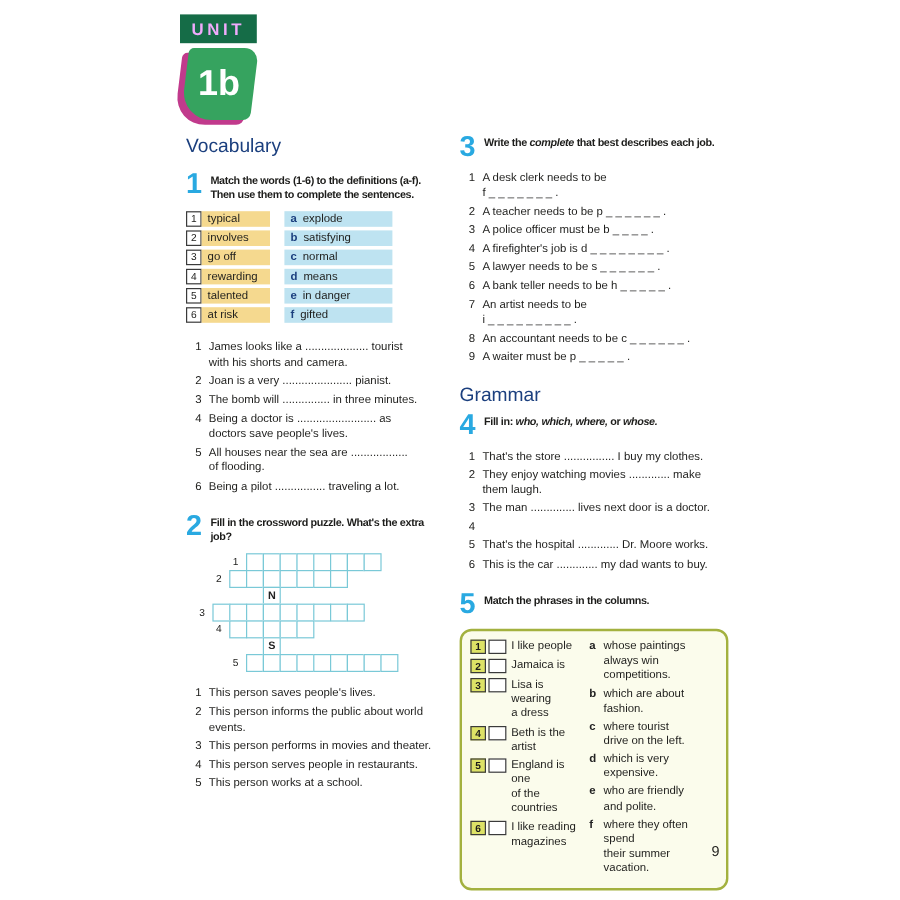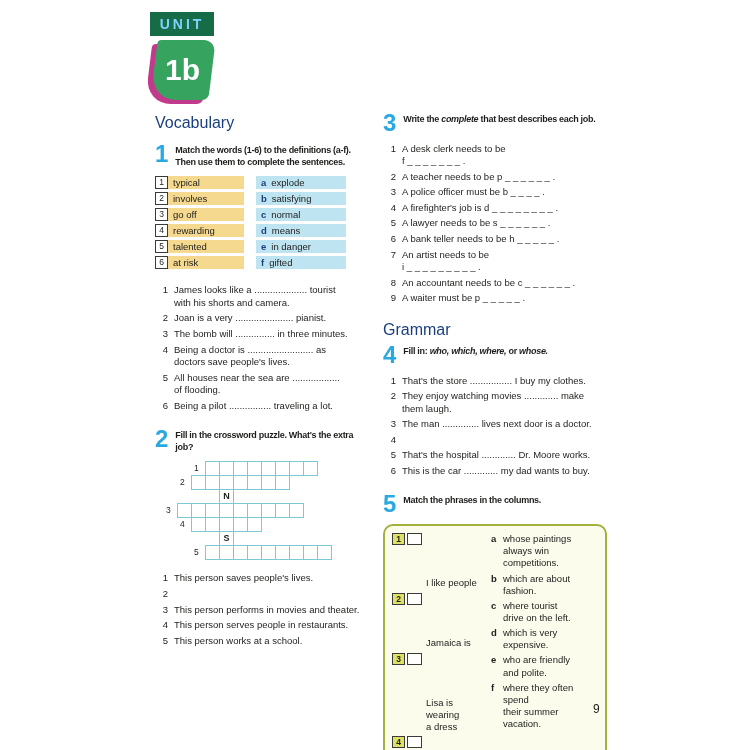--- a/index.html
+++ b/index.html
@@ -14,21 +14,21 @@
     --match-box-bg:#fbfcec;
     --match-chip-green:#dde266;
     --crossword-border:#7ac9d7;
   }
   *{ box-sizing:border-box; }
   body{ margin:0; background:#ffffff; font-family:"Liberation Sans", sans-serif; color:#1d1d1b; }
   .canvas{ position:relative; width:750px; height:750px; background:#ffffff; overflow:hidden; }
 
   
   .unit-badge{ position:absolute; left:150px; top:12px; width:90px; }
-  .unit-tab{ width:64px; height:24px; background:var(--unit-tab-green); color:#7dd3fc; font-size:14px;
+  .unit-tab{ width:64px; height:24px; background:var(--unit-tab-green); color:#f0abfc; font-size:14px;
              font-weight:bold; letter-spacing:3px; display:flex; align-items:center; justify-content:center; }
   .unit-shape{ position:relative; margin:4px 0 0 4px; width:58px; height:60px; background:var(--unit-shape-green);
                border-radius:4px 12px 6px 26px; transform:skewX(-7deg);
                box-shadow:-5px 4px 0 var(--unit-swoosh-magenta);
                display:flex; align-items:center; justify-content:center; }
   .unit-shape span{ color:#fff; font-weight:bold; font-size:30px; transform:skewX(7deg); }
 
   
   .col{ position:absolute; top:112px; font-size:9.5px; line-height:1.32; }
   .col.left{ left:155px; width:206px; }
@@ -40,21 +40,21 @@
   .ex-head{ display:flex; gap:7px; margin:0 0 8px; align-items:flex-start; }
   .ex-num{ color:var(--accent-blue); font-size:24px; font-weight:bold; line-height:0.95; min-width:13px; }
   .instr{ margin:1px 0 0; font-weight:bold; font-size:9px; letter-spacing:-0.3px; line-height:1.35; white-space:pre-line; }
   .instr i{ font-style:italic; }
 
   
   .match-grid{ display:flex; gap:12px; margin:4px 0 12px 0; }
   .m-row{ display:flex; margin-bottom:3px; height:13px; }
   .num-box{ width:13px; height:13px; border:1px solid #3a3a3a; background:#fff; font-size:8.5px;
             display:flex; align-items:center; justify-content:center; }
-  .word-cell{ width:76px; background:var(--word-cell-yellow); padding:0 5px; display:flex; align-items:center; }
+  .word-cell{ width:57px; background:var(--word-cell-yellow); padding:0 5px; display:flex; align-items:center; }
   .def-cell{ width:90px; background:var(--definition-cell-blue); padding:0 5px; display:flex; align-items:center; gap:5px; }
   .def-letter{ font-weight:bold; color:var(--heading-navy); }
 
   
   .num-list .li{ display:flex; margin-bottom:3px; }
   .li-num{ min-width:13px; text-align:right; margin-right:6px; flex:none; }
   .li-text{ white-space:pre-line; }
 
   .ex2-section{ margin-top:16px; }
 
@@ -70,21 +70,21 @@
   
   .ex5-section{ margin-top:16px; }
   .match5-box{ display:flex; gap:6px; border:2px solid var(--match-box-border-green); border-radius:10px;
                background:var(--match-box-bg); padding:7px; margin-top:4px; }
   .m5-left{ width:93px; flex:none; }
   .m5-right{ flex:1; }
   .m5-row{ display:flex; margin-bottom:4px; align-items:flex-start; }
   .chip{ width:13px; height:12px; background:var(--match-chip-green); border:1px solid #3a3a3a; font-size:8.5px;
          font-weight:bold; text-align:center; line-height:10px; flex:none; }
   .ansbox{ width:15px; height:12px; background:#fff; border:1px solid #3a3a3a; margin-left:2px; flex:none; }
-  .m5-text{ margin-left:4px; white-space:pre-line; line-height:1.25;margin-top:44px; }
+  .m5-text{ margin-left:4px; white-space:pre-line; line-height:1.25; }
   .m5r-row{ display:flex; margin-bottom:3px; }
   .m5r-letter{ font-weight:bold; min-width:12px; flex:none; color:#222; }
   .m5r-text{ white-space:pre-line; line-height:1.28; }
 
   .page-num{ position:absolute; left:593px; top:702px; font-size:12px; }
 </style>
 </head>
 <body>
 
 <div class="canvas">
@@ -217,20 +217,22 @@
           <div class="cw-row" style="margin-left: 42px;"><span class="cw-cell">S</span></div>
           <div class="cw-row" style="margin-left: 28px;"><span class="cw-label">5</span><span class="cw-cell"></span><span class="cw-cell"></span><span class="cw-cell"></span><span class="cw-cell"></span><span class="cw-cell"></span><span class="cw-cell"></span><span class="cw-cell"></span><span class="cw-cell"></span><span class="cw-cell"></span></div>
         </div>
       <div id="ex2-clues" class="num-list">
           <div class="li">
             <span class="li-num">1</span>
             <span class="li-text">This person saves people's lives.</span>
           </div>
           <div class="li">
             <span class="li-num">2</span>
+            <span class="li-text">This person informs the public about world
+events.</span>
           </div>
           <div class="li">
             <span class="li-num">3</span>
             <span class="li-text">This person performs in movies and theater.</span>
           </div>
           <div class="li">
             <span class="li-num">4</span>
             <span class="li-text">This person serves people in restaurants.</span>
           </div>
           <div class="li">
@@ -349,20 +351,23 @@
             </div>
             <div class="m5-row">
               <span class="chip">4</span>
               <span class="ansbox"></span>
               <span class="m5-text">Beth is the
 artist</span>
             </div>
             <div class="m5-row">
               <span class="chip">5</span>
               <span class="ansbox"></span>
+              <span class="m5-text">England is one
+of the
+countries</span>
             </div>
             <div class="m5-row">
               <span class="chip">6</span>
               <span class="ansbox"></span>
               <span class="m5-text">I like reading
 magazines</span>
             </div>
           </div>
         <div id="m5-right" class="m5-right">
             <div class="m5r-row">

